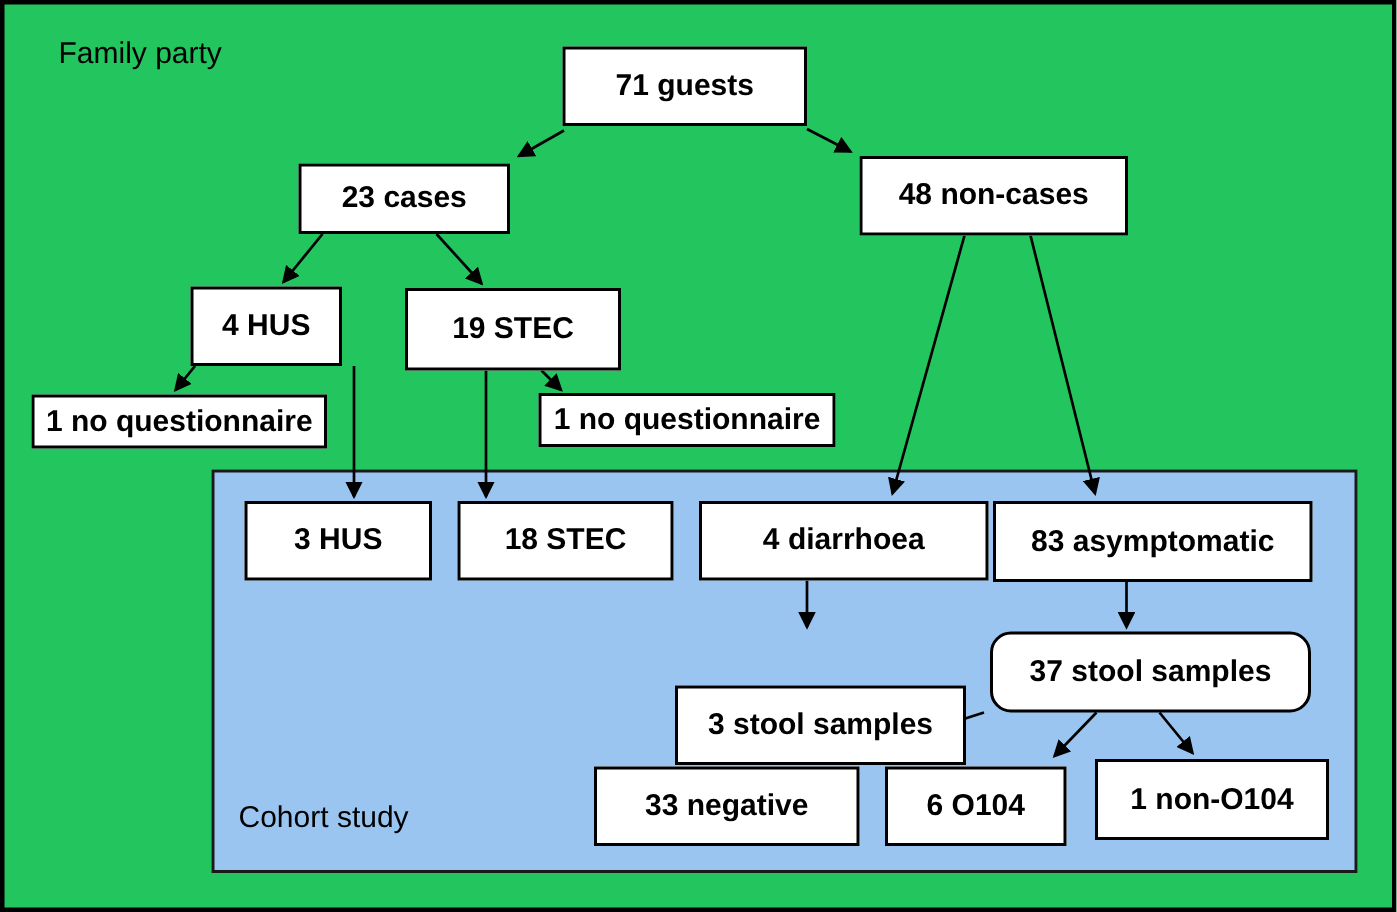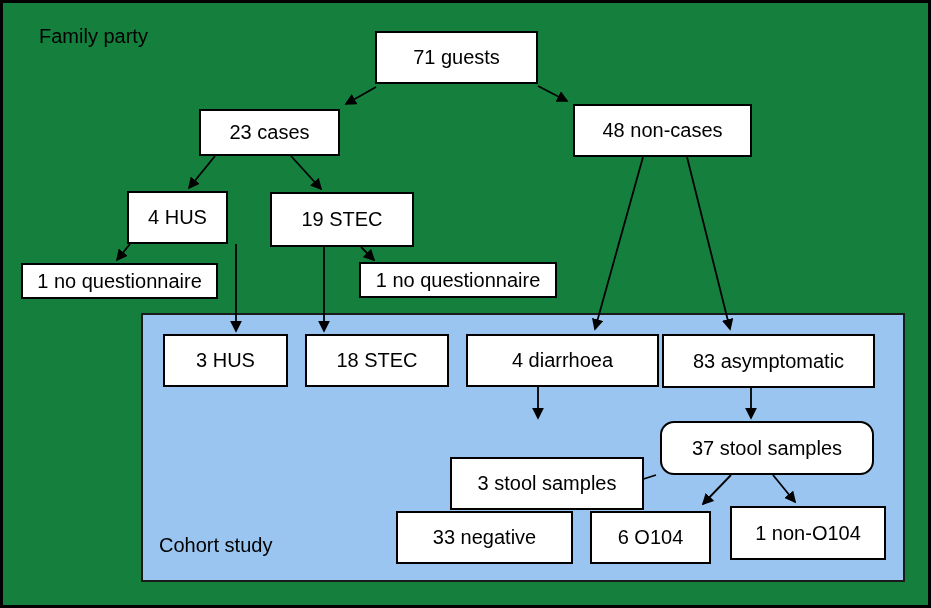--- a/index.html
+++ b/index.html
@@ -3,21 +3,21 @@
 <meta charset="utf-8">
 <style>
   * { margin: 0; padding: 0; box-sizing: border-box; }
   html, body { background: #ffffff; }
   body { font-family: "Liberation Sans", sans-serif; }
 
   .canvas {
     position: relative;
     width: 931px;
     height: 608px;
-    background: #15803d;
+    background: #22c55e;
     border: 3px solid #000000;
     overflow: hidden;
   }
 
   .free-label {
     position: absolute;
     font-size: 20px;
     color: #000000;
     white-space: nowrap;
   }
@@ -44,20 +44,21 @@
   .node {
     position: absolute;
     background: #ffffff;
     border: 2px solid #000000;
     display: flex;
     align-items: center;
     justify-content: center;
     font-size: 20px;
     color: #000000;
     white-space: nowrap;
+    font-weight: bold;
   }
 
   
   .n-guests       { left: 372px; top: 28px;  width: 163px; height: 53px; }
   .n-cases        { left: 196px; top: 106px; width: 141px; height: 47px; }
   .n-noncases     { left: 570px; top: 101px; width: 179px; height: 53px; }
   .n-hus4         { left: 124px; top: 188px; width: 101px; height: 53px; }
   .n-stec19       { left: 267px; top: 189px; width: 144px; height: 55px; }
   .n-noq1         { left: 18px;  top: 260px; width: 197px; height: 36px; }
   .n-noq2         { left: 356px; top: 259px; width: 198px; height: 36px; }

